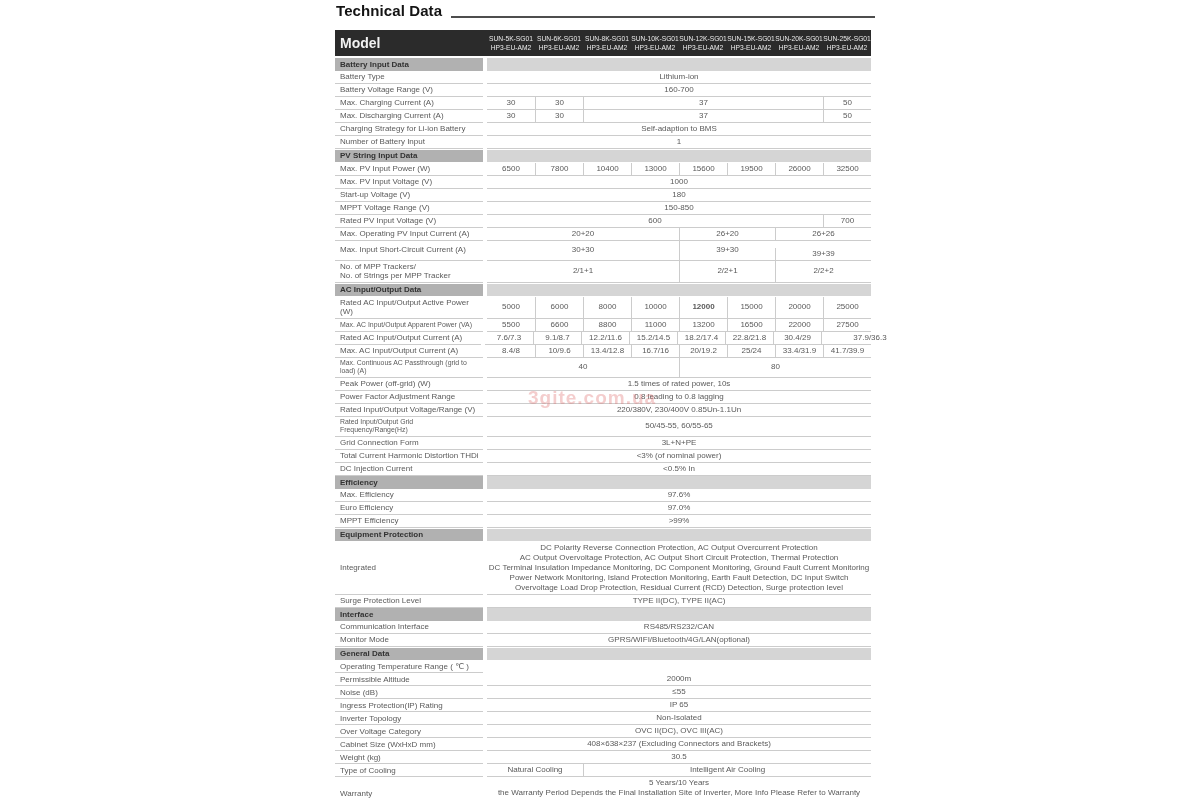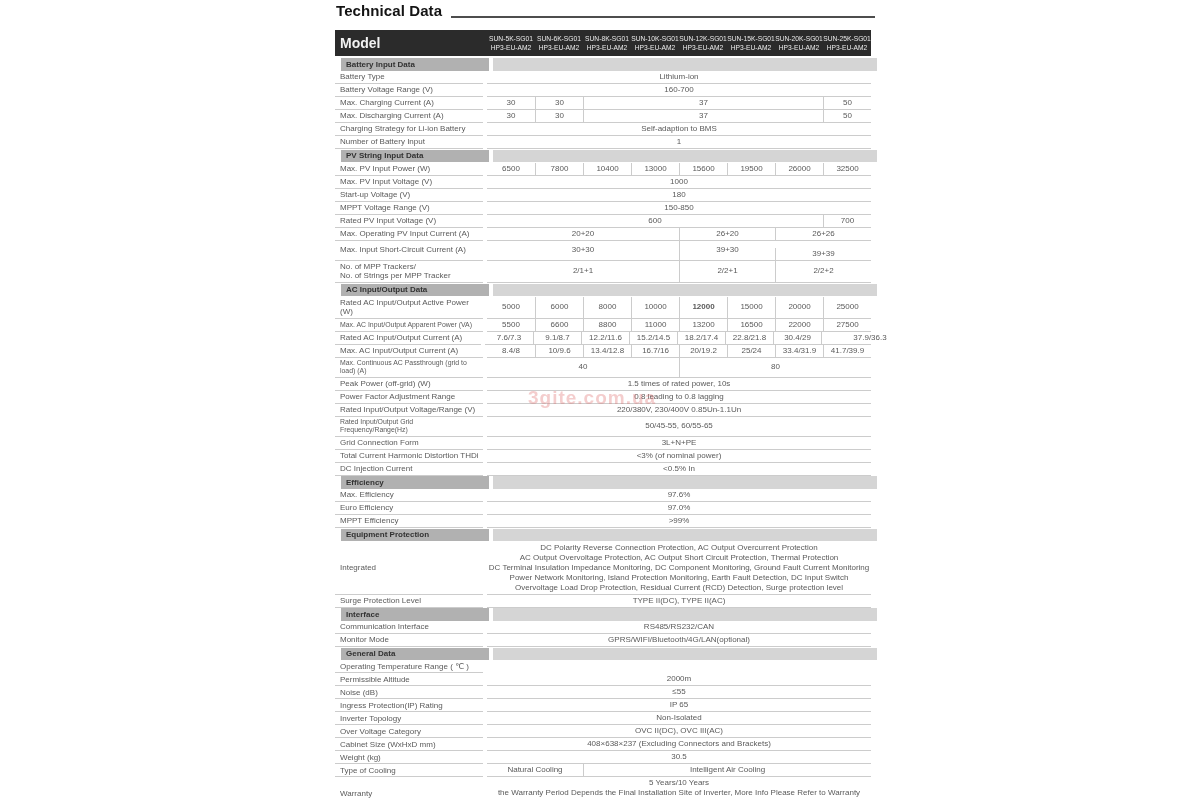--- a/index.html
+++ b/index.html
@@ -89,21 +89,21 @@
     align-items: center;
     justify-content: center;
     text-align: center;
     border-bottom: 1px solid #cccccc;
     line-height: 1.25;
     padding: 1px 1px;
     white-space: pre-line;
   }
   .cell.sep { border-left: 1px solid #cccccc; }
   
-  .row.section { min-height: 12.5px; margin-top: 0.5px; margin-bottom: 0.5px; margin-left: 6px; }
+  .row.section { min-height: 12.5px; margin-top: 0.5px; margin-bottom: 0.5px; }
   .sec-label {
     width: 148px;
     background: #b1b1b1;
     color: #323232;
     font-weight: bold;
     display: flex;
     align-items: center;
     padding-left: 5px;
   }
   .sec-data { flex: 1; background: #d5d5d5; }

